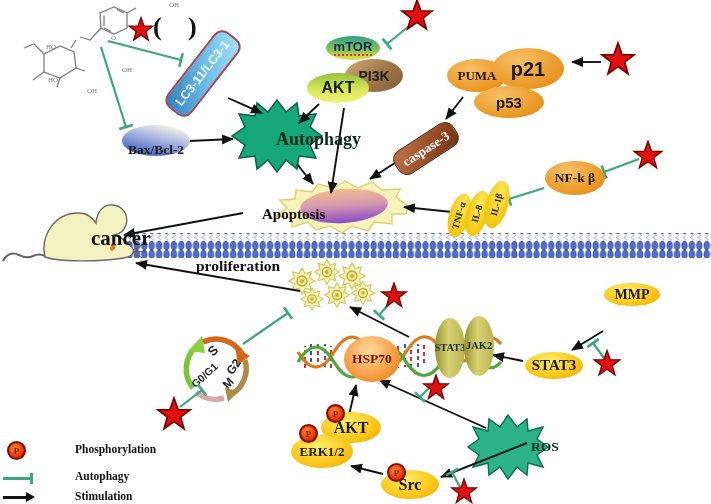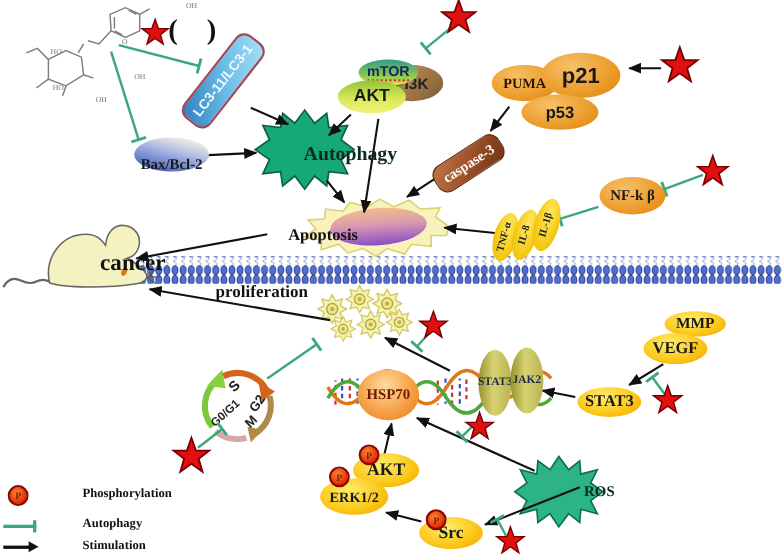--- a/index.html
+++ b/index.html
@@ -195,21 +195,21 @@
     </div>
 
   <div class="node g-bax" style="left:122px;top:125px;width:68px;height:31px;font-size:13.5px">
       <span>Bax/Bcl-2</span>
     </div>
 
   <div class="node g-pi3k sans" style="left:345px;top:59px;width:58px;height:33px;font-size:14px;color:#202020">
       <span>PI3K</span>
     </div>
 
-  <div class="node g-teal sans" style="left:326px;top:54px;width:54px;height:24px;font-size:13px;color:#15255f">
+  <div class="node g-teal sans" style="left:326px;top:36px;width:54px;height:24px;font-size:13px;color:#15255f">
       <span class="mtor-u">mTOR</span>
     </div>
 
   <div class="node g-akt sans" style="left:307px;top:73px;width:62px;height:30px;font-size:16px">
       <span>AKT</span>
     </div>
 
   <div class="node g-orange" style="left:447px;top:59px;width:60px;height:33px;font-size:13px;color:#2a1400">
       <span>PUMA</span>
     </div>
@@ -236,35 +236,32 @@
   <div class="node g-cyt" style="left:467px;top:190px;width:21px;height:47px;font-size:9.5px;transform:rotate(16deg)">
       <span class="vtext">IL-8</span>
     </div>
   <div class="node g-cyt" style="left:486px;top:180px;width:22px;height:49px;font-size:9.5px;transform:rotate(16deg)">
       <span class="vtext">IL-1β</span>
     </div>
 
   <div class="node g-yellow" style="left:604px;top:283px;width:56px;height:23px;font-size:14px">
       <span>MMP</span>
     </div>
-  <div class="node g-yellow" style="left:585px;top:303px;width:58px;height:28px;font-size:15px">
-      <span>VEGF</span>
-    </div>
   <div class="node g-yellow" style="left:525px;top:352px;width:58px;height:27px;font-size:15px">
       <span>STAT3</span>
     </div>
 
   <div class="node g-olive" style="left:435px;top:318px;width:30px;height:60px;font-size:10.5px;color:#1c2a48">
       <span>STAT3</span>
     </div>
   <div class="node g-olive" style="left:464px;top:316px;width:30px;height:60px;font-size:10.5px;color:#1c2a48">
       <span>JAK2</span>
     </div>
 
-  <div class="node g-hsp70" style="left:325px;top:336px;width:56px;height:46px;font-size:13.5px;color:#6e1800">
+  <div class="node g-hsp70" style="left:344px;top:336px;width:56px;height:46px;font-size:13.5px;color:#6e1800">
       <span>HSP70</span>
     </div>
 
   <div class="node g-yellow" style="left:321px;top:412px;width:60px;height:31px;font-size:16px">
       <span>AKT</span>
     </div>
   <div class="node g-yellow" style="left:291px;top:435px;width:62px;height:33px;font-size:13px">
       <span>ERK1/2</span>
     </div>
   <div class="node g-yellow" style="left:381px;top:470px;width:58px;height:29px;font-size:16px">

